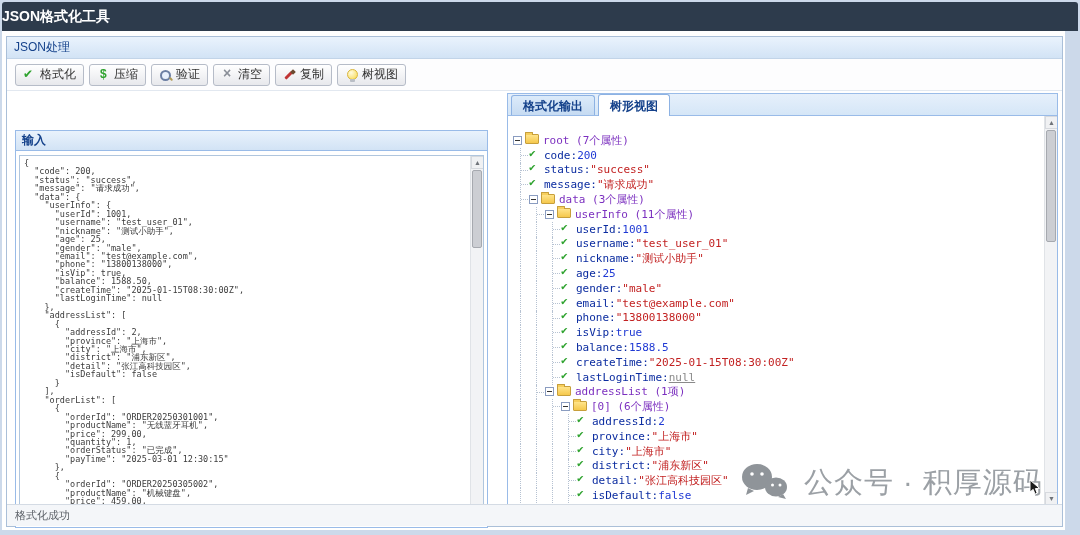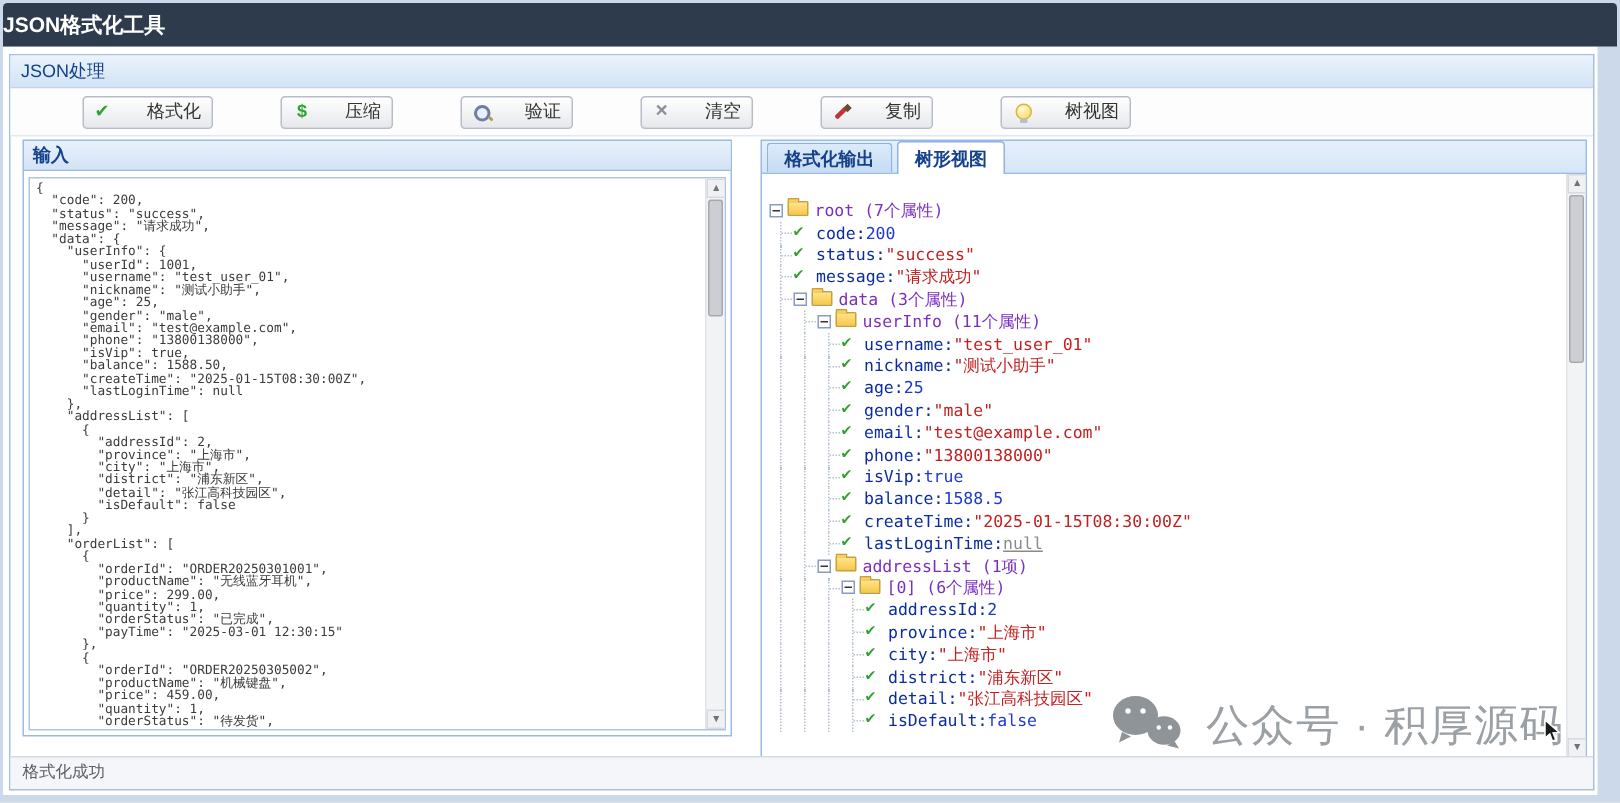--- a/index.html
+++ b/index.html
@@ -14,23 +14,23 @@
 
   
   .app{position:absolute;left:6px;top:36px;width:1057px;height:491px;
     background:#fff;border:1px solid #aabfd8;}
   .app-header{height:22px;background:linear-gradient(#eaf3fd,#d2e3f5);
     border-bottom:1px solid #c2d4e8;color:var(--panel-header-text,#15428b);
     font-size:12px;font-weight:400;line-height:21px;padding-left:7px;}
   .toolbar{position:absolute;left:0;top:22px;right:0;height:32px;
     display:flex;align-items:center;gap:5px;padding-left:8px;
     border-bottom:1px solid #e2e8f0;background:#fdfdfe;}
-  .tbtn{display:inline-flex;align-items:center;gap:21px;height:22px;padding:0 7px;
+  .tbtn{display:inline-flex;align-items:center;gap:3px;height:22px;padding:0 7px;
     border:1px solid #b6bcc8;border-radius:3px;background:linear-gradient(#ffffff,#e7e8ec);
-    font-size:12px;color:#333;font-family:inherit;cursor:default;margin-left:40px;}
+    font-size:12px;color:#333;font-family:inherit;cursor:default;}
 
   
   .ico{width:14px;height:14px;display:inline-block;position:relative;flex:none;}
   .ico-check-icon::before{content:"✔";position:absolute;left:0;top:-1px;font-size:12px;
     color:var(--check-green,#2fa32f);font-weight:700;}
   .ico-compress-icon::before{content:"$";position:absolute;left:3px;top:-1px;font-size:12px;
     color:#2fa32f;font-weight:700;}
   .ico-magnifier-icon::before{content:"";position:absolute;left:1px;top:2px;width:7px;height:7px;
     border:2px solid #6c7fa3;border-radius:50%;background:#e8f0fc;}
   .ico-magnifier-icon::after{content:"";position:absolute;left:10px;top:10px;width:4px;height:2px;
@@ -41,21 +41,21 @@
     background:#c03434;transform:rotate(-45deg);border-radius:1px;}
   .ico-brush-icon::after{content:"";position:absolute;left:8px;top:2px;width:4px;height:4px;
     background:#6b4a2f;transform:rotate(-45deg);}
   .ico-bulb-icon::before{content:"";position:absolute;left:2px;top:1px;width:9px;height:9px;
     border-radius:50%;background:radial-gradient(circle at 35% 30%,#fffbe0,#f8d84a);
     border:1px solid #d9b53a;}
   .ico-bulb-icon::after{content:"";position:absolute;left:5px;top:11px;width:5px;height:3px;
     background:#b9bec6;border-radius:1px;}
 
   
-  .subpanel{position:absolute;border:1px solid var(--panel-border,#99bbe8);background:#fff;}
+  .subpanel{position:absolute;border:1px solid var(--panel-border,#99bbe8);background:#fff;margin-top:37px;}
   .left-panel{left:8px;top:56px;width:473px;height:398px;}
   .subheader{height:20px;background:linear-gradient(#e9f2fc,#d2e3f5);
     border-bottom:1px solid var(--panel-border,#99bbe8);
     color:var(--panel-header-text,#15428b);font-size:12px;font-weight:700;
     line-height:19px;padding-left:6px;}
   .input-box{position:absolute;left:3px;right:3px;top:24px;bottom:3px;
     border:1px solid #b0c6de;background:#fff;overflow:hidden;}
   .json-input{position:absolute;left:0;top:0;right:13px;bottom:0;margin:0;
     padding:3px 4px;font:8.5px/8.45px "DejaVu Sans Mono",monospace;color:#3b3b3b;
     overflow:hidden;white-space:pre;}
@@ -254,20 +254,28 @@
             <span class="tg elbow"></span>
             <span class="expander"></span>
             <span class="tree-folder"></span>
             <span class="tlabel">userInfo (11个属性)</span>
           </div>
           <div class="trow">
             <span class="tg"></span>
             <span class="tg"></span>
             <span class="tg elbow"></span>
             <span class="tree-check"></span>
+            <span class="tkey">userId: </span>
+            <span class="tval number">1001</span>
+          </div>
+          <div class="trow">
+            <span class="tg"></span>
+            <span class="tg"></span>
+            <span class="tg elbow"></span>
+            <span class="tree-check"></span>
             <span class="tkey">username: </span>
             <span class="tval string">"test_user_01"</span>
           </div>
           <div class="trow">
             <span class="tg"></span>
             <span class="tg"></span>
             <span class="tg elbow"></span>
             <span class="tree-check"></span>
             <span class="tkey">nickname: </span>
             <span class="tval string">"测试小助手"</span>

